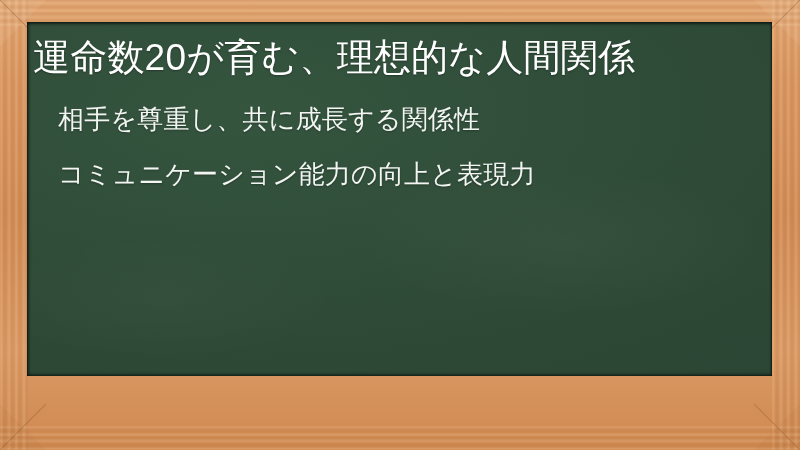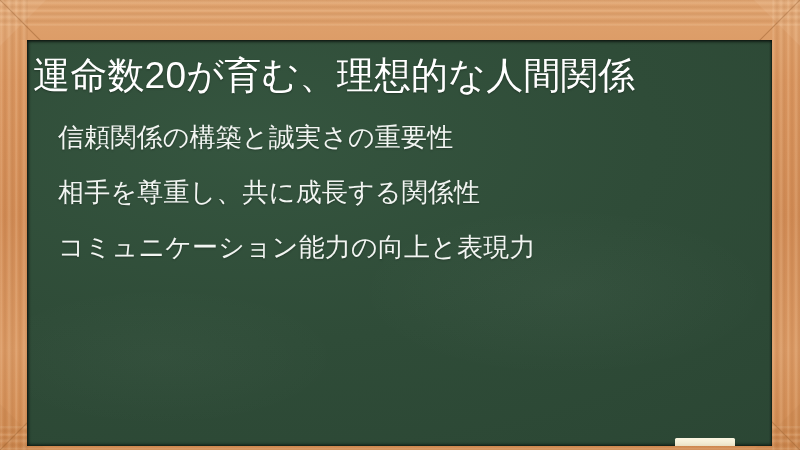--- a/index.html
+++ b/index.html
@@ -89,23 +89,23 @@
   .miter svg { display: block; }
   .miter.tl { top: 0;    left: 0; }
   .miter.tr { top: 0;    right: 0; }
   .miter.bl { bottom: 0; left: 0; }
   .miter.br { bottom: 0; right: 0; }
 
   
   .board {
     position: absolute;
     left: 27px;
-    top: 40px;
+    top: 22px;
     width: 745px;
-    height: 406px;
+    height: 354px;
     background:
       radial-gradient(ellipse 120% 110% at 30% 25%,
         #35553f 0%,
         #2f4c38 45%,
         #2a4533 100%);
     box-shadow:
       inset 0 2px 3px rgba(0, 0, 0, 0.55),
       inset 2px 0 3px rgba(0, 0, 0, 0.40),
       inset -1px 0 2px rgba(0, 0, 0, 0.30),
       inset 0 -2px 3px rgba(0, 0, 0, 0.35);
@@ -212,21 +212,20 @@
   </div>
 
   <div class="board">
     <div class="board-smudge"></div>
 
     <div class="board-content">
 
       <div class="title">運命数20が育む、理想的な人間関係</div>
 
       <div class="bullets">
-        <div class="bullet-line">信頼関係の構築と誠実さの重要性</div>
         <div class="bullet-line">相手を尊重し、共に成長する関係性</div>
         <div class="bullet-line">コミュニケーション能力の向上と表現力</div>
       </div>
 
     </div>
 
     <div class="chalk"></div>
   </div>
 
 </div>

